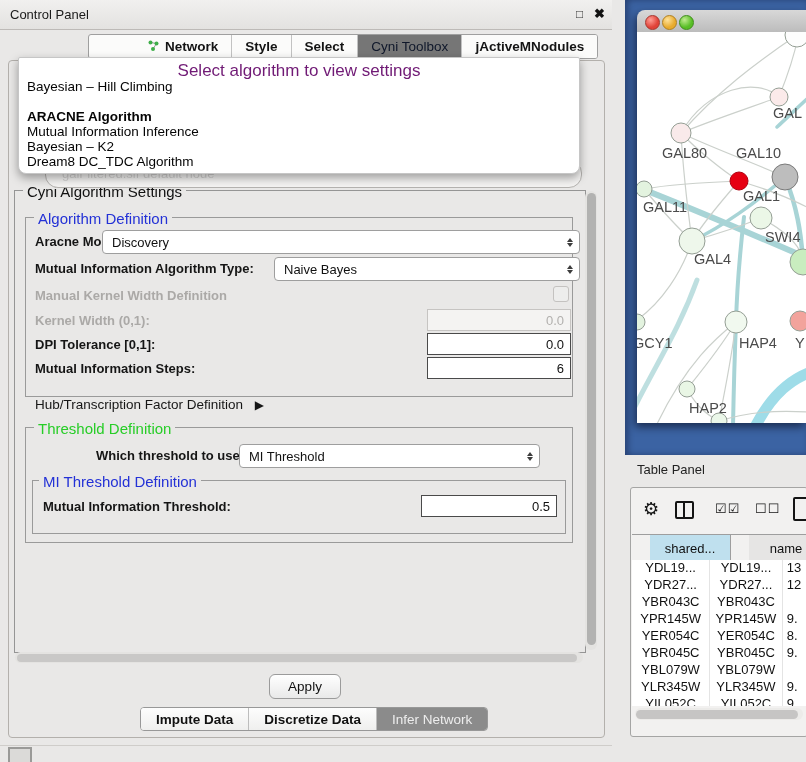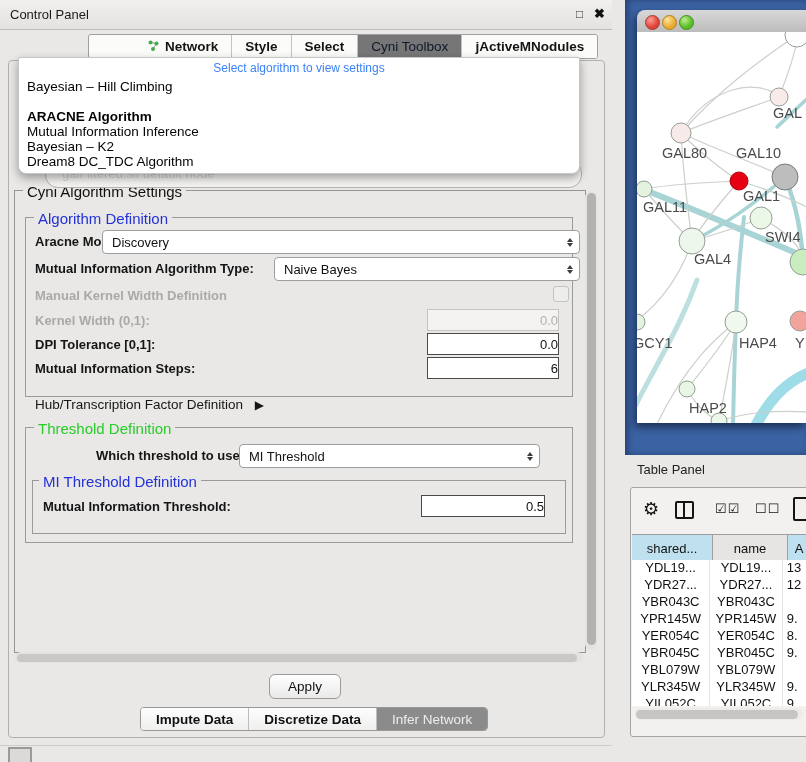--- a/index.html
+++ b/index.html
@@ -26,39 +26,39 @@
   .inner-panel{left:8px;top:60px;width:595px;height:676px;border:1px solid #b3b0ac;border-radius:4px;}
 
   
   .obscured-combo{left:45px;top:160px;width:535px;height:26px;background:#f4f3f2;
     border:1px solid #b4b2af;border-radius:13px;z-index:4;}
   .obscured-combo span{position:absolute;left:16px;top:5px;font-size:13px;color:rgba(0,0,0,0.14);}
 
   
   .dropdown{left:18px;top:57px;width:560px;height:115px;background:#fff;border:1px solid #c6c6c6;
     border-radius:2px 2px 8px 8px;box-shadow:0 4px 10px rgba(0,0,0,0.35);z-index:10;}
-  .dd-placeholder{left:0;top:3px;width:560px;text-align:center;font-size:12px;color:#3b82f6;}
+  .dd-placeholder{left:0;top:3px;width:560px;text-align:center;font-size:17px;color:#701a75;}
   .dd-item{left:8px;width:540px;height:15px;font-size:13.5px;color:#050505;white-space:nowrap;}
   .dd-item.bold{font-weight:bold;}
 
   
   .pane{left:14px;top:190px;width:570px;height:461px;border:1px solid #959595;background:#e9e8e7;}
   .legend{position:absolute;top:-8px;font-size:15px;background:#e9e8e7;padding:0 4px;white-space:nowrap;}
   .legend.blue{color:#2331d6;} .legend.green{color:#27cd27;}
   .group{position:absolute;border:1px solid #9a9a9a;}
   .lbl{position:absolute;font-size:13px;font-weight:bold;color:#151515;white-space:nowrap;}
   .lbl.dis{color:#aba9a7;}
   .combo{position:absolute;background:#fff;border:1px solid #9e9e9e;border-radius:4px;
     font-size:13px;display:flex;align-items:center;padding-left:9px;}
   .combo .spin{position:absolute;right:6px;top:0;bottom:0;display:flex;flex-direction:column;
     justify-content:center;gap:1px;}
   .spin i{display:block;width:0;height:0;border-left:3.5px solid transparent;border-right:3.5px solid transparent;}
   .spin i.up{border-bottom:4px solid #3c3c3c;} .spin i.dn{border-top:4px solid #3c3c3c;}
   .tfield{position:absolute;background:#fff;border:1px solid #4a4a4a;font-size:13px;
-    text-align:right;padding:0 0;display:flex;align-items:center;justify-content:flex-end;}
+    text-align:right;padding:0 6px;display:flex;align-items:center;justify-content:flex-end;}
   .tfield.dis{background:#f4f3f2;border:1px solid #c6c4c2;color:#b2b0ae;}
   .checkbox{position:absolute;width:14px;height:14px;border:1px solid #c4c2c0;background:#ededec;border-radius:3px;}
 
   .hub-row{position:absolute;left:20px;top:206px;font-size:13.5px;color:#161616;}
   .hub-row .arr{font-size:12px;margin-left:8px;}
 
   
   .attr-list{position:absolute;background:#fff;overflow:hidden;}
   .attr-item{height:16.5px;background:#3e68cc;color:#fff;font-size:12.5px;line-height:16.5px;
     padding-left:8px;margin-right:14px;}
@@ -105,21 +105,21 @@
     border:1px solid #a5a5a4;border-radius:3px;overflow:hidden;}
   .tp-gear{position:absolute;left:12px;top:10px;font-size:18px;color:#161616;}
   .tp-cols{position:absolute;left:44px;top:13px;width:15px;height:14px;border:2px solid #141414;border-radius:2px;}
   .tp-cols i{position:absolute;left:6px;top:0;width:2px;height:14px;background:#141414;}
   .tp-checks{position:absolute;left:84px;top:13px;font-size:13px;letter-spacing:1px;color:#141414;}
   .tp-unchecks{position:absolute;left:124px;top:13px;font-size:13px;letter-spacing:1px;color:#141414;}
   .tp-file{position:absolute;left:162px;top:9px;width:16px;height:20px;border:2px solid #141414;border-radius:2px;}
   .tp-header{position:absolute;left:1px;top:46px;height:26px;display:flex;border-top:1px solid #9e9e9e;
     border-bottom:1px solid #9e9e9e;}
   .tp-header div{display:flex;align-items:center;justify-content:center;font-size:13px;
-    border-right:1px solid #9e9e9e;background:#e6e5e4;}
+    border-right:1px solid #9e9e9e;background:#e6e5e4;margin-left:18px;}
   .tp-header div.hl{background:#bfe0ee;}
   .tp-rows{position:absolute;left:1px;top:72px;width:174px;height:146px;background:#fff;overflow:hidden;}
   .tp-row{display:flex;height:17px;font-size:13px;}
   .tp-row div{overflow:hidden;white-space:nowrap;}
   .c1{width:80px;text-align:center;border-right:1px solid #e4e4e4;}
   .c2{width:74px;text-align:center;border-right:1px solid #e4e4e4;}
   .c3{width:20px;padding-left:4px;}
   .tp-hscroll{position:absolute;left:4px;top:220px;width:168px;height:12px;background:#eceb e9;border-radius:6px;}
   .tp-hscroll i{position:absolute;left:1px;top:1.5px;width:162px;height:9px;background:#c6c5c4;border-radius:5px;}
 </style>

